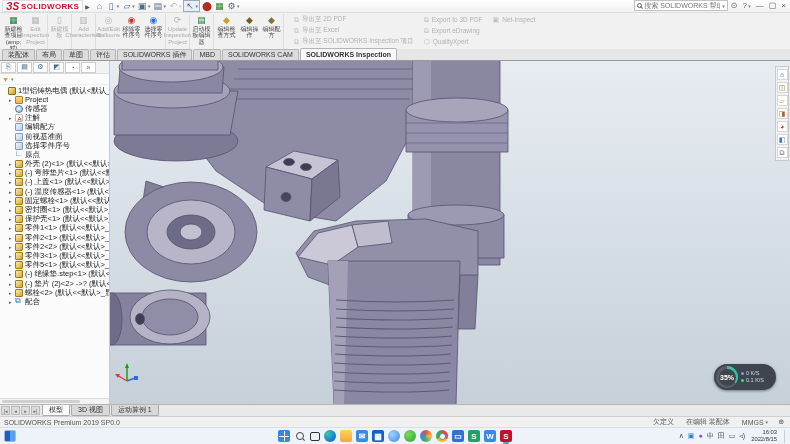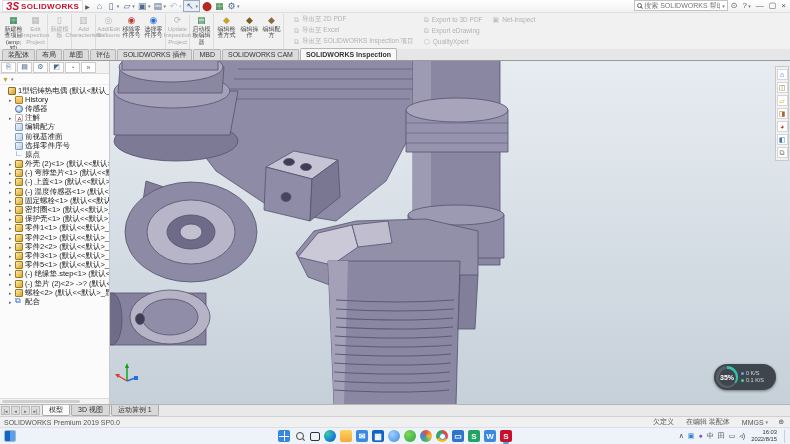--- a/index.html
+++ b/index.html
@@ -354,21 +354,21 @@
 
         <div class="trow top">
           <span class="arrow">▸</span>
           <span class="ticon ti-asm"></span>
           <span class="tlabel">1型铝铸热电偶 (默认&lt;默认_显示状态-1</span>
         </div>
 
         <div class="trow a">
           <span class="arrow">▸</span>
           <span class="ticon ti-folder"></span>
-          <span class="tlabel">History</span>
+          <span class="tlabel">Project</span>
         </div>
 
         <div class="trow">
           <span class="arrow">▸</span>
           <span class="ticon ti-sensor"></span>
           <span class="tlabel">传感器</span>
         </div>
 
         <div class="trow a">
           <span class="arrow">▸</span>

